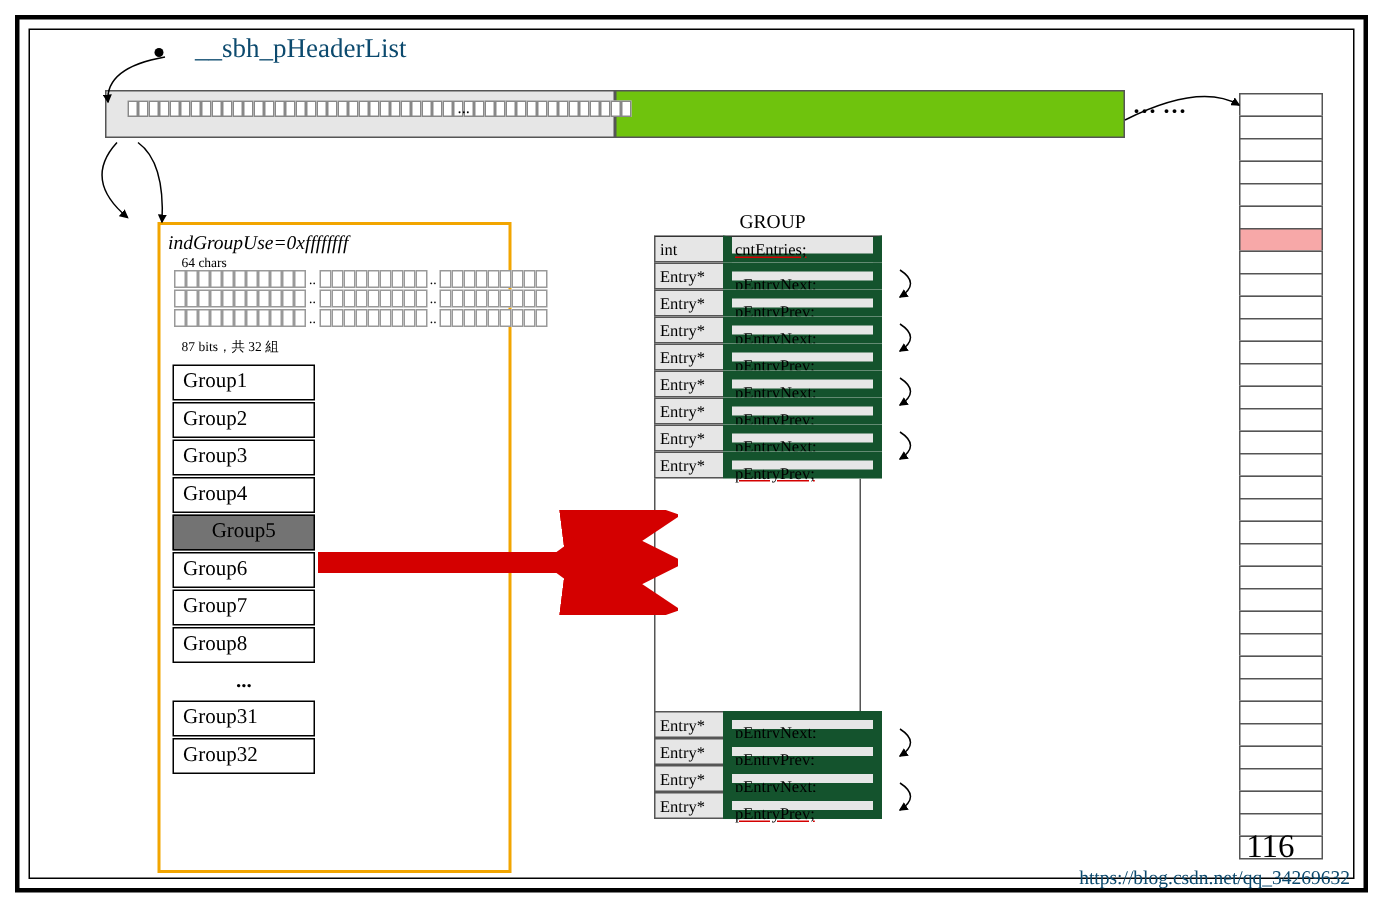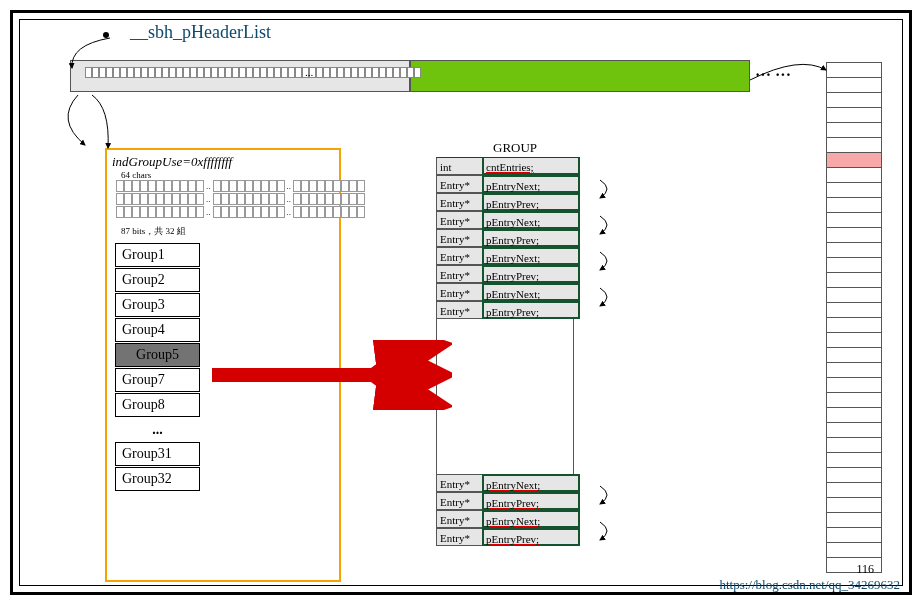--- a/index.html
+++ b/index.html
@@ -146,21 +146,21 @@
     position: absolute;
     left: 121px;
     top: 225px;
     font-size: 9px;
   }
 
   .group-list {
     position: absolute;
     left: 115px;
     top: 243px;
-    width: 85px;
+    width: 95px;
   }
   .group-item {
     border: 1px solid #000;
     background: #fff;
     font-size: 14px;
     padding: 2px 6px;
     margin-bottom: 1px;
     height: 18px;
     line-height: 18px;
   }
@@ -206,21 +206,21 @@
   }
   .struct-type {
     width: 42px;
     border: 1px solid #555;
     background: #e6e6e6;
     padding-left: 3px;
     border-right: none;
   }
   .struct-field {
     width: 92px;
-    border: 2px solid #14532d;
+    border: 6px solid #14532d;
     background: #e6e6e6;
     text-decoration: underline;
     text-decoration-color: #d40000;
     padding-left: 2px;
   }
   .struct-row.first .struct-type,
   .struct-row.first .struct-field {
     border-top: 1px solid #333;
   }
   .group-gap {
@@ -244,23 +244,23 @@
     background: #fff;
     margin-bottom: -1px;
   }
   .rb-row.hl {
     background: #f7a8a8;
   }
 
   
   .page-num {
     position: absolute;
-    right: 48px;
+    right: 59px;
     bottom: 28px;
-    font-size: 12px;
+    font-size: 22px;
   }
   .watermark {
     position: absolute;
     right: 22px;
     bottom: 12px;
     font-size: 13px;
     color: #0c4a6e;
   }
 
   
@@ -452,20 +452,21 @@
       </div>
     </div>
   <div class="bits-label">87 bits，共 32 組</div>
 
   <div class="group-list" id="group-list">
       <div class="group-item">Group1</div>
       <div class="group-item">Group2</div>
       <div class="group-item">Group3</div>
       <div class="group-item">Group4</div>
       <div class="group-item hl">Group5</div>
+      <div class="group-item">Group6</div>
       <div class="group-item">Group7</div>
       <div class="group-item">Group8</div>
       <div class="group-ellipsis">...</div>
       <div class="group-item">Group31</div>
       <div class="group-item">Group32</div>
     </div>
 
   <div class="group-struct-label">GROUP</div>
   <div class="group-struct" id="group-struct">
       <div class="struct-row first">

